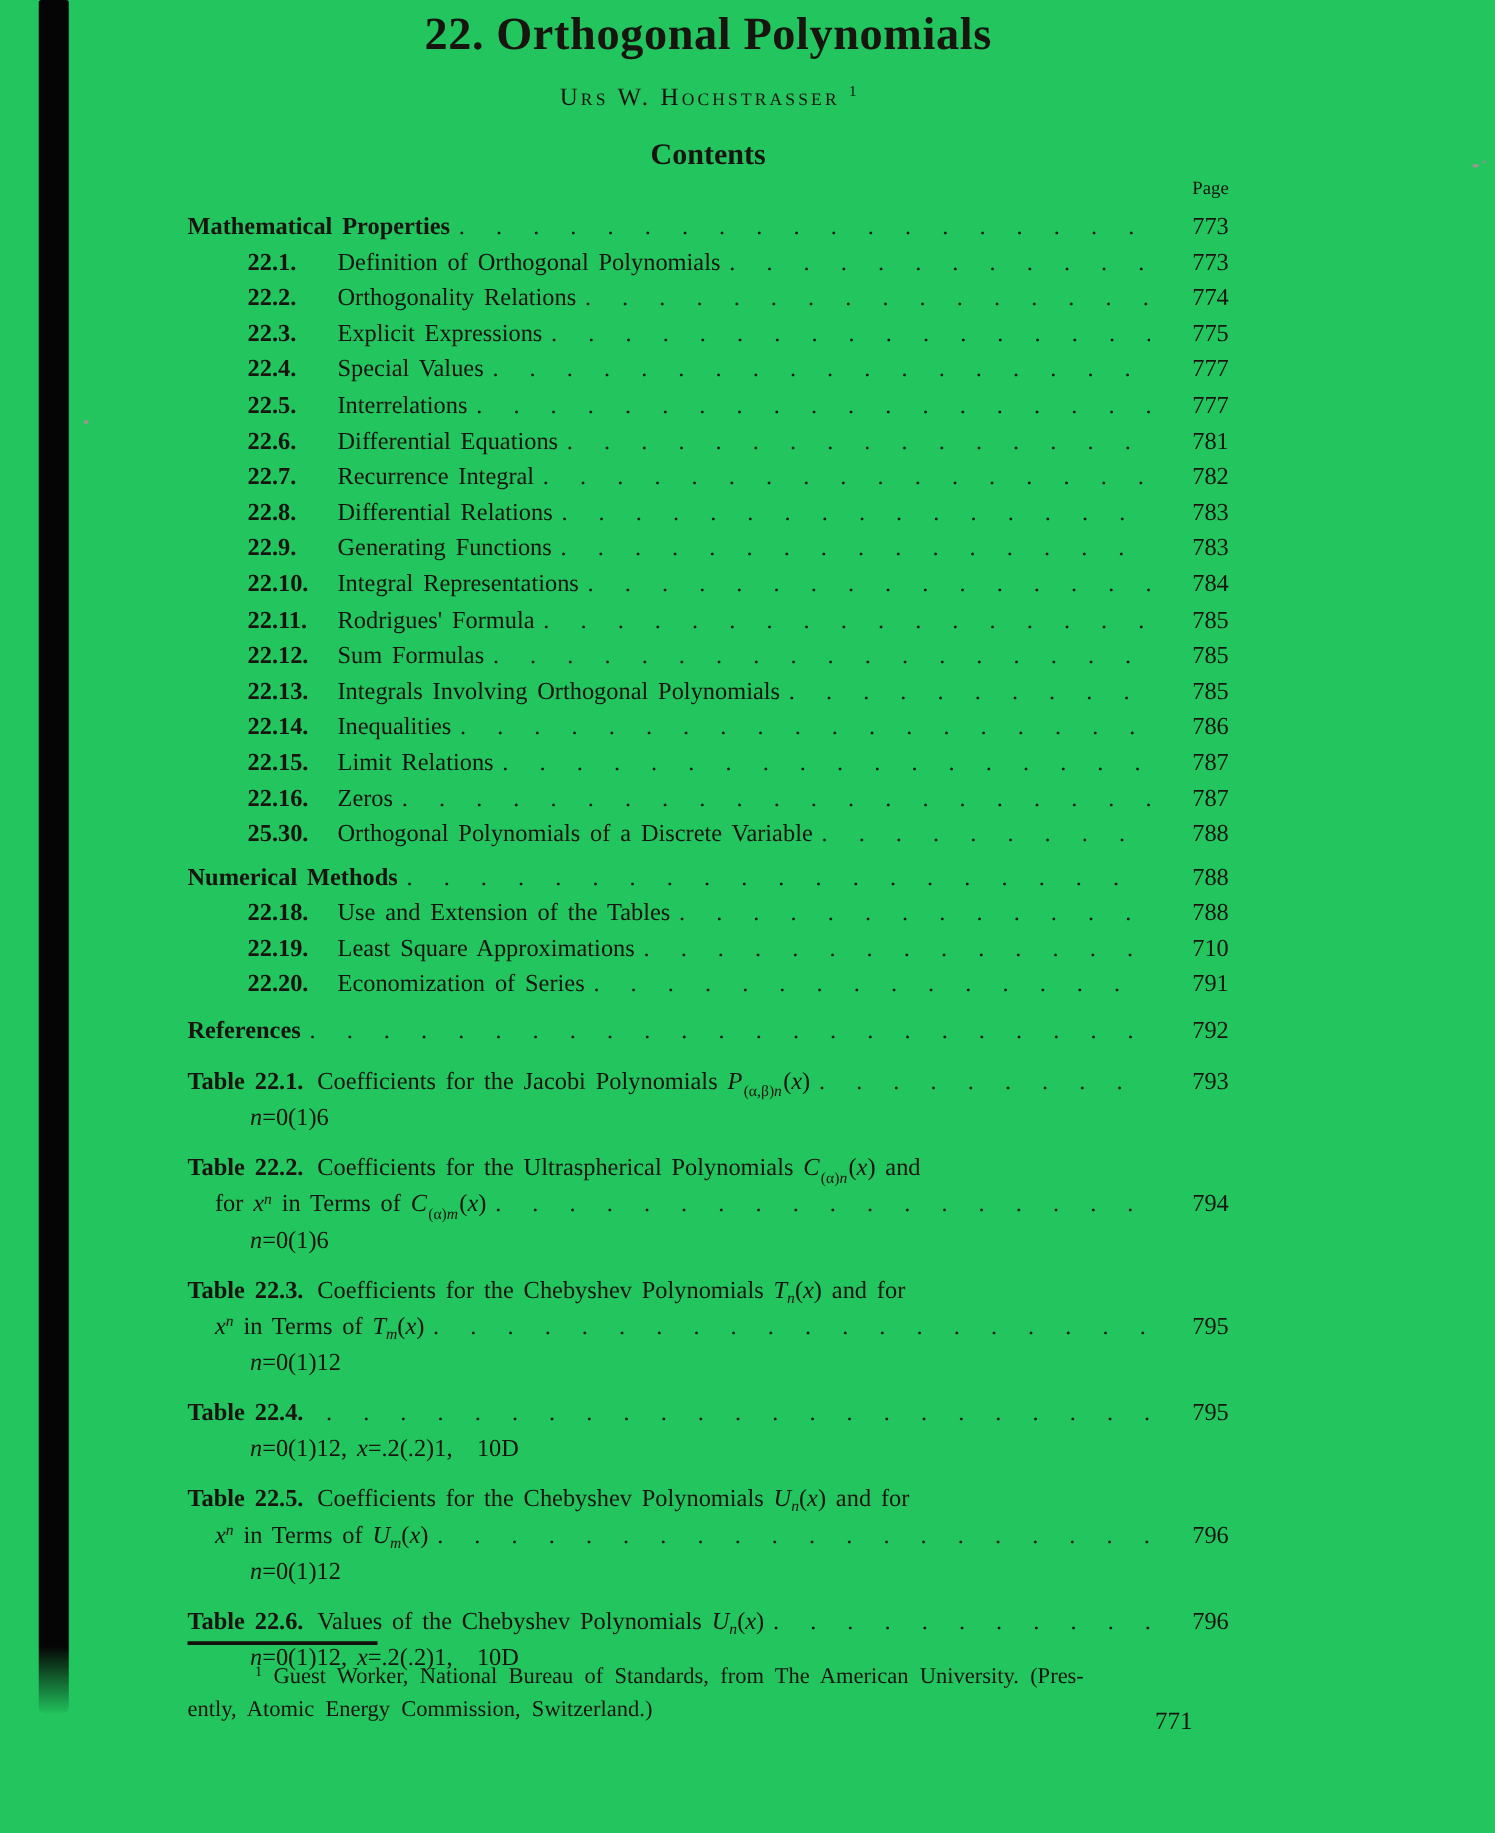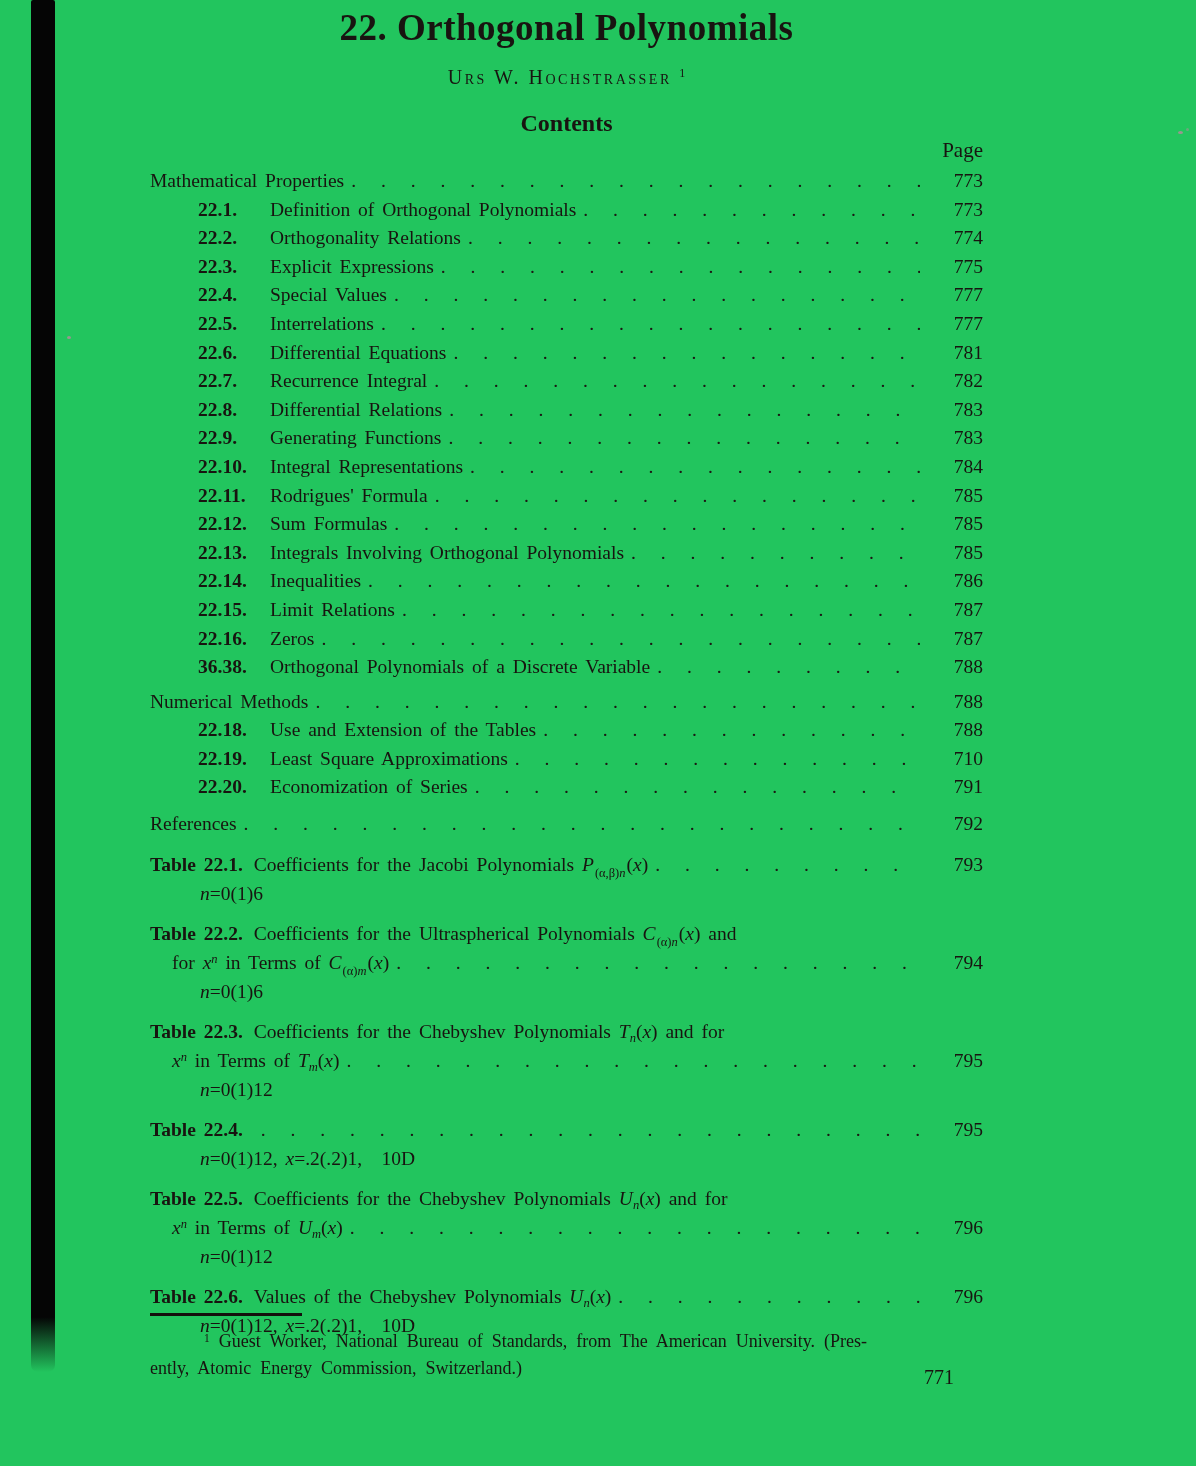--- a/index.html
+++ b/index.html
@@ -38,28 +38,28 @@
   }
   .author sup{font-size:12px;letter-spacing:0;vertical-align:7px;}
   .contents-heading{
     margin-top:21px;
     text-align:center;
     font-size:24px;font-weight:bold;line-height:26px;
   }
   .page-col-label{
     margin-top:5px;
     text-align:right;
-    font-size:21px;line-height:19px;
+    font-size:15px;line-height:19px;
   }
 
   .toc{margin-top:7px;font-size:19.5px;word-spacing:3px;}
   .row{display:flex;align-items:baseline;height:28.6px;line-height:28.6px;white-space:nowrap;}
   .row.gap6{margin-top:6px;}
   .row.gap8{margin-top:8px;}
-  .row.section .lbl{font-weight:normal;text-align:center;}
+  .row.section .lbl{font-weight:bold;text-align:center;}
   .row.item .num{flex:0 0 72px;margin-left:48px;font-weight:bold;}
   .leader{
     flex:1 1 auto;overflow:hidden;white-space:nowrap;
     letter-spacing:8.5px;margin-left:7px;margin-right:13px;
     color:#1c1813;
   }
   .pg{flex:0 0 50px;text-align:right;}
 
   .tbl{margin-top:11px;font-size:19.5px;word-spacing:3px;}
   .trow{display:flex;align-items:baseline;line-height:29px;white-space:nowrap;}
@@ -216,21 +216,21 @@
       </div>
 
       <div class="row item">
         <span class="num">22.16.</span>
         <span class="lbl">Zeros</span>
         <span class="leader">. . . . . . . . . . . . . . . . . . . . . . . . . . . . . . . . . . . . . . . . . . . . . . . . . . . . . . . . . . . .</span>
         <span class="pg">787</span>
       </div>
 
       <div class="row item">
-        <span class="num">36.38.</span>
+        <span class="num">25.30.</span>
         <span class="lbl">Orthogonal Polynomials of a Discrete Variable</span>
         <span class="leader">. . . . . . . . . . . . . . . . . . . . . . . . . . . . . . . . . . . . . . . . . . . . . . . . . . . . . . . . . . . .</span>
         <span class="pg">788</span>
       </div>
 
       <div class="row section gap6">
         <span class="lbl">Numerical Methods</span>
         <span class="leader">. . . . . . . . . . . . . . . . . . . . . . . . . . . . . . . . . . . . . . . . . . . . . . . . . . . . . . . . . . . .</span>
         <span class="pg">788</span>
       </div>

